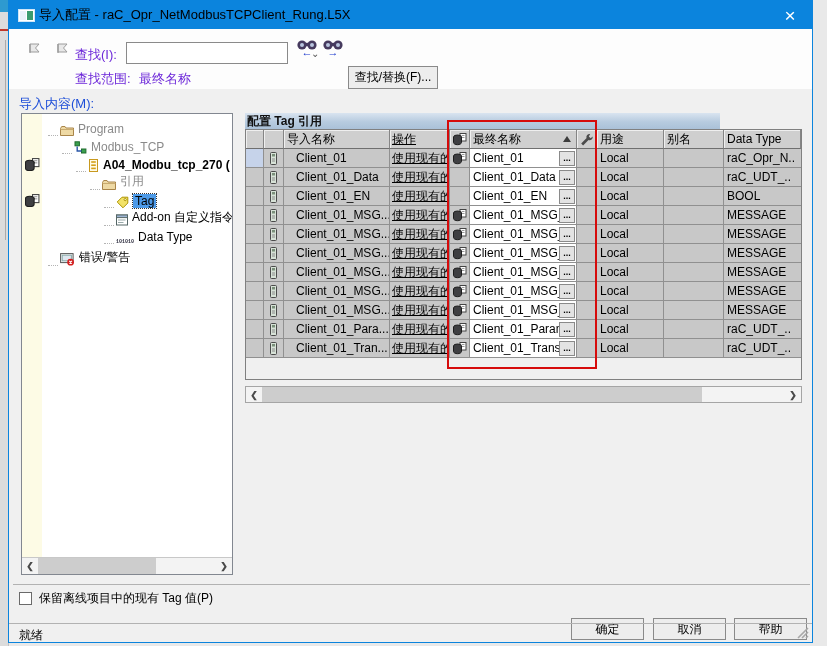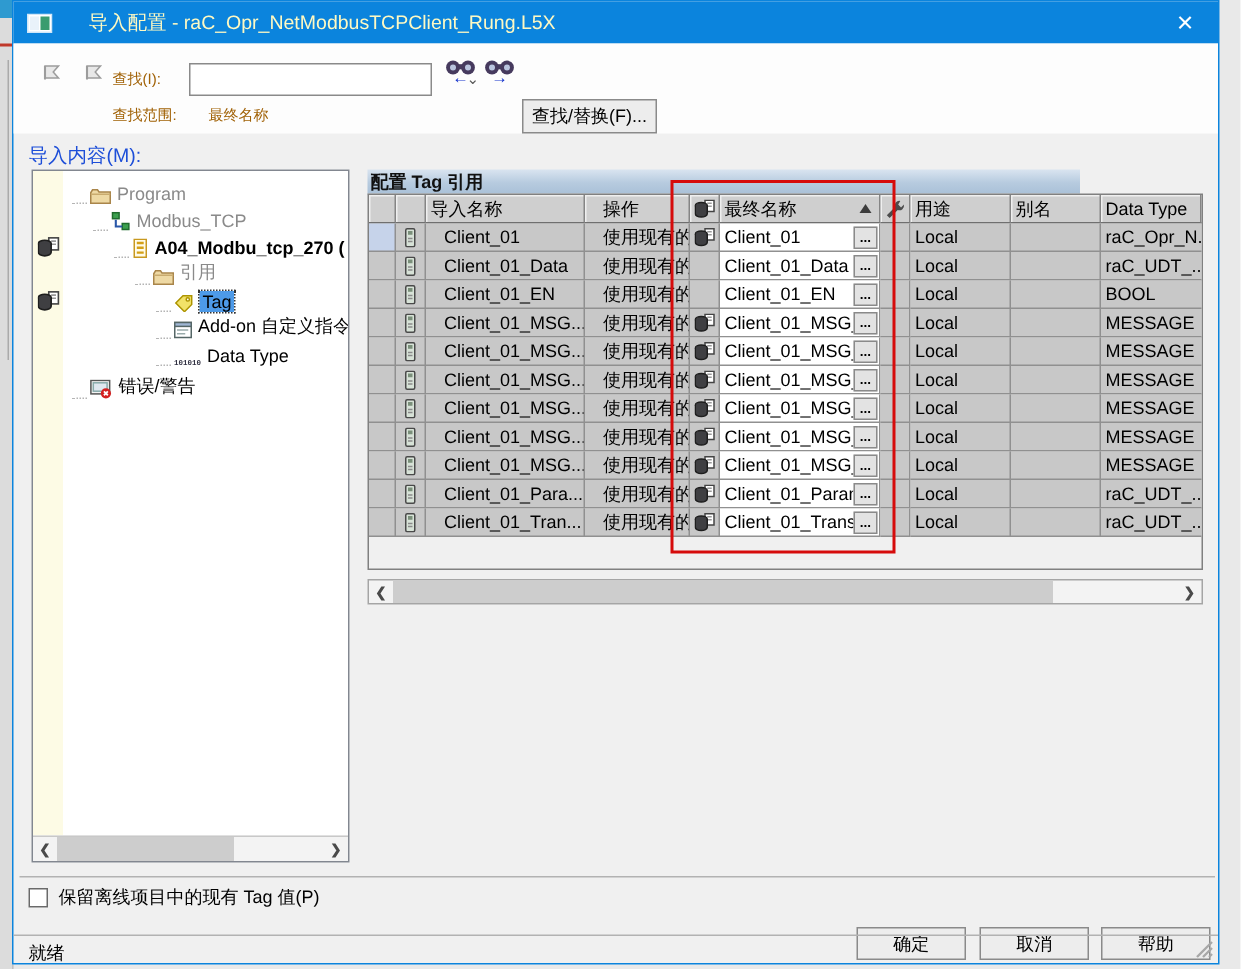--- a/index.html
+++ b/index.html
@@ -11,28 +11,28 @@
   .bstrip{left:0;top:0;width:8px;height:646px;background:#dcdcdc;border-right:1px solid #c0c0c0;}
   .bicon{left:0;top:0;width:8px;height:12px;background:#2e9ad0;}
   .bred{left:0;top:29px;width:8px;height:2px;background:#c0392b;}
   .bline{left:5px;top:40px;width:1px;height:200px;background:#aaa;}
 
   
   .dialog{left:8px;top:0;width:805px;height:643px;background:#f0f0f0;border:1px solid #0b84dd;box-sizing:border-box;}
 
   .titlebar{left:0;top:0;width:100%;height:28px;background:#0b84dd;display:flex;align-items:center;}
   .title-ic{margin-left:9px;width:17px;height:13px;flex:0 0 auto;}
-  .title-tx{color:#fef9c3;font-size:13px;margin-left:24px;white-space:nowrap;}
+  .title-tx{color:#000000;font-size:13px;margin-left:4px;white-space:nowrap;}
   .close{margin-left:auto;width:44px;height:28px;display:flex;align-items:center;justify-content:center;
          color:#fff;font-size:19px;line-height:1;cursor:pointer;}
 
   
   .toolbar{left:0;top:28px;width:100%;height:60px;background:#fdfdfd;}
   .flagbtn{position:absolute;top:11px;width:22px;height:20px;display:flex;align-items:center;justify-content:center;}
-  .lbl{position:absolute;font-size:10px;color:#a16207;white-space:nowrap;}
+  .lbl{position:absolute;font-size:13px;color:#6d28d9;white-space:nowrap;}
   .combo{position:absolute;left:117px;top:13px;width:162px;height:22px;background:#fff;border:1px solid #8a8a8a;box-sizing:border-box;display:flex;}
   .combo input{flex:1;border:0;outline:none;font:13px "Liberation Sans",sans-serif;padding:0 4px;background:transparent;}
   .combo .arr{width:18px;display:flex;align-items:center;justify-content:center;color:#555;font-size:10px;}
   .binoc{position:absolute;top:10px;width:24px;height:26px;display:flex;flex-direction:column;align-items:center;}
   .binoc .bar{font-size:11px;font-weight:bold;color:#1533cc;line-height:6px;margin-top:-2px;}
   .btn{background:#ededed;border:1px solid #8a8a8a;font:12px "Liberation Sans",sans-serif;color:#000;
        display:flex;align-items:center;justify-content:center;box-sizing:border-box;cursor:pointer;margin-top:24px;}
   .findrep{position:absolute;left:339px;top:13px;width:90px;height:23px;}
 
   
@@ -65,21 +65,21 @@
   
   .tbl{left:236px;top:128px;width:557px;height:251px;background:#f0f0f0;border:1px solid #808080;box-sizing:border-box;}
   .trow{display:flex;height:19px;}
   .cell{box-sizing:border-box;height:19px;border-right:1px solid #909090;border-bottom:1px solid #909090;
         background:#c8c8c8;font-size:12px;line-height:17px;padding:0 3px;overflow:hidden;white-space:nowrap;display:flex;align-items:center;}
   .hrow .cell{background:#cfcfcf;border-right:1px solid #858585;border-bottom:1px solid #6f6f6f;
               box-shadow:inset 1px 1px 0 #efefef;}
   .c0{width:18px;padding:0;}
   .c1{width:20px;justify-content:center;padding:0;}
   .c2{width:106px;}
-  .c3{width:70px;padding:0 12px;}
+  .c3{width:60px;padding:0 2px;text-decoration:underline;}
   .c4{width:20px;justify-content:center;padding:0;}
   .c5{width:107px;}
   .c6{width:20px;justify-content:center;padding:0;}
   .c7{width:67px;}
   .c8{width:60px;}
   .c9{flex:1;border-right:0;}
   .pad12{padding-left:12px;}
   .white{background:#fff;padding:0 0 0 3px;}
   .selrow{background:#c6d3ea;}
   .fn{flex:1;overflow:hidden;}

